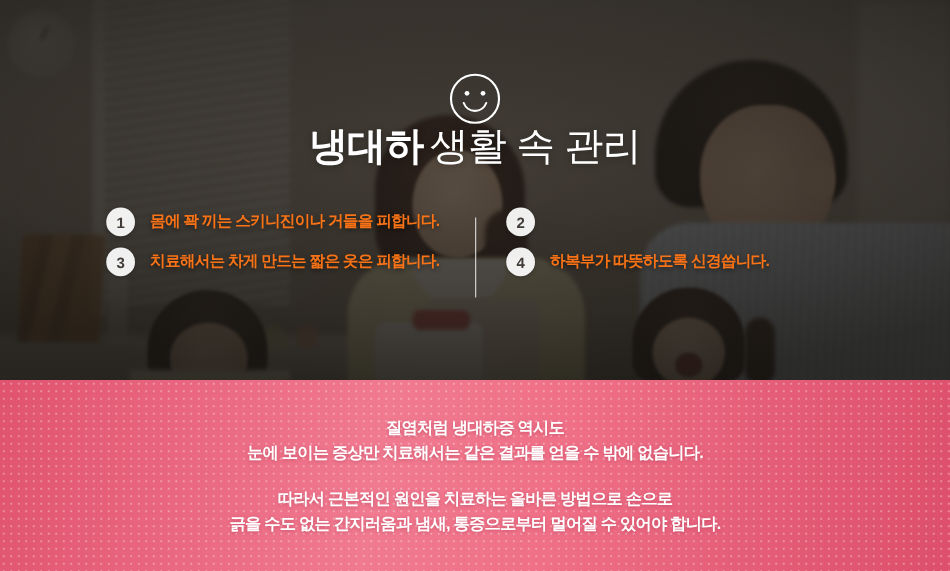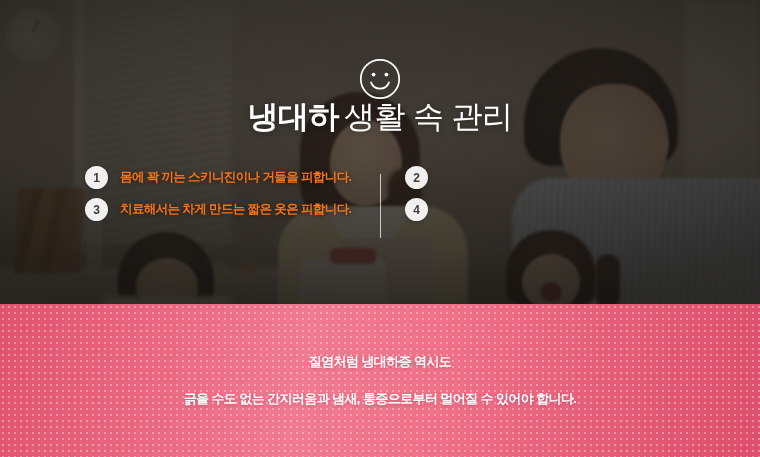--- a/index.html
+++ b/index.html
@@ -303,34 +303,37 @@
           </div>
         </div>
 
         <div class="tip-row">
           <div class="tip-col left">
             <span class="badge">3</span>
             <span class="tip-text">치료해서는 차게 만드는 짧은 옷은 피합니다.</span>
           </div>
           <div class="tip-col right">
             <span class="badge">4</span>
+            <span class="tip-text">하복부가 따뜻하도록 신경씁니다.</span>
           </div>
         </div>
 
       </div>
     </div>
   </div>
 
   <div class="pink">
     <div class="pink-inner">
 
       <div class="pink-para">
         <div class="pink-line">질염처럼 냉대하증 역시도</div>
+        <div class="pink-line">눈에 보이는 증상만 치료해서는 같은 결과를 얻을 수 밖에 없습니다.</div>
       </div>
 
       <div class="pink-para">
+        <div class="pink-line">따라서 근본적인 원인을 치료하는 올바른 방법으로 손으로</div>
         <div class="pink-line">긁을 수도 없는 간지러움과 냄새, 통증으로부터 멀어질 수 있어야 합니다.</div>
       </div>
 
     </div>
   </div>
 
 </div>
 
 </body></html>

